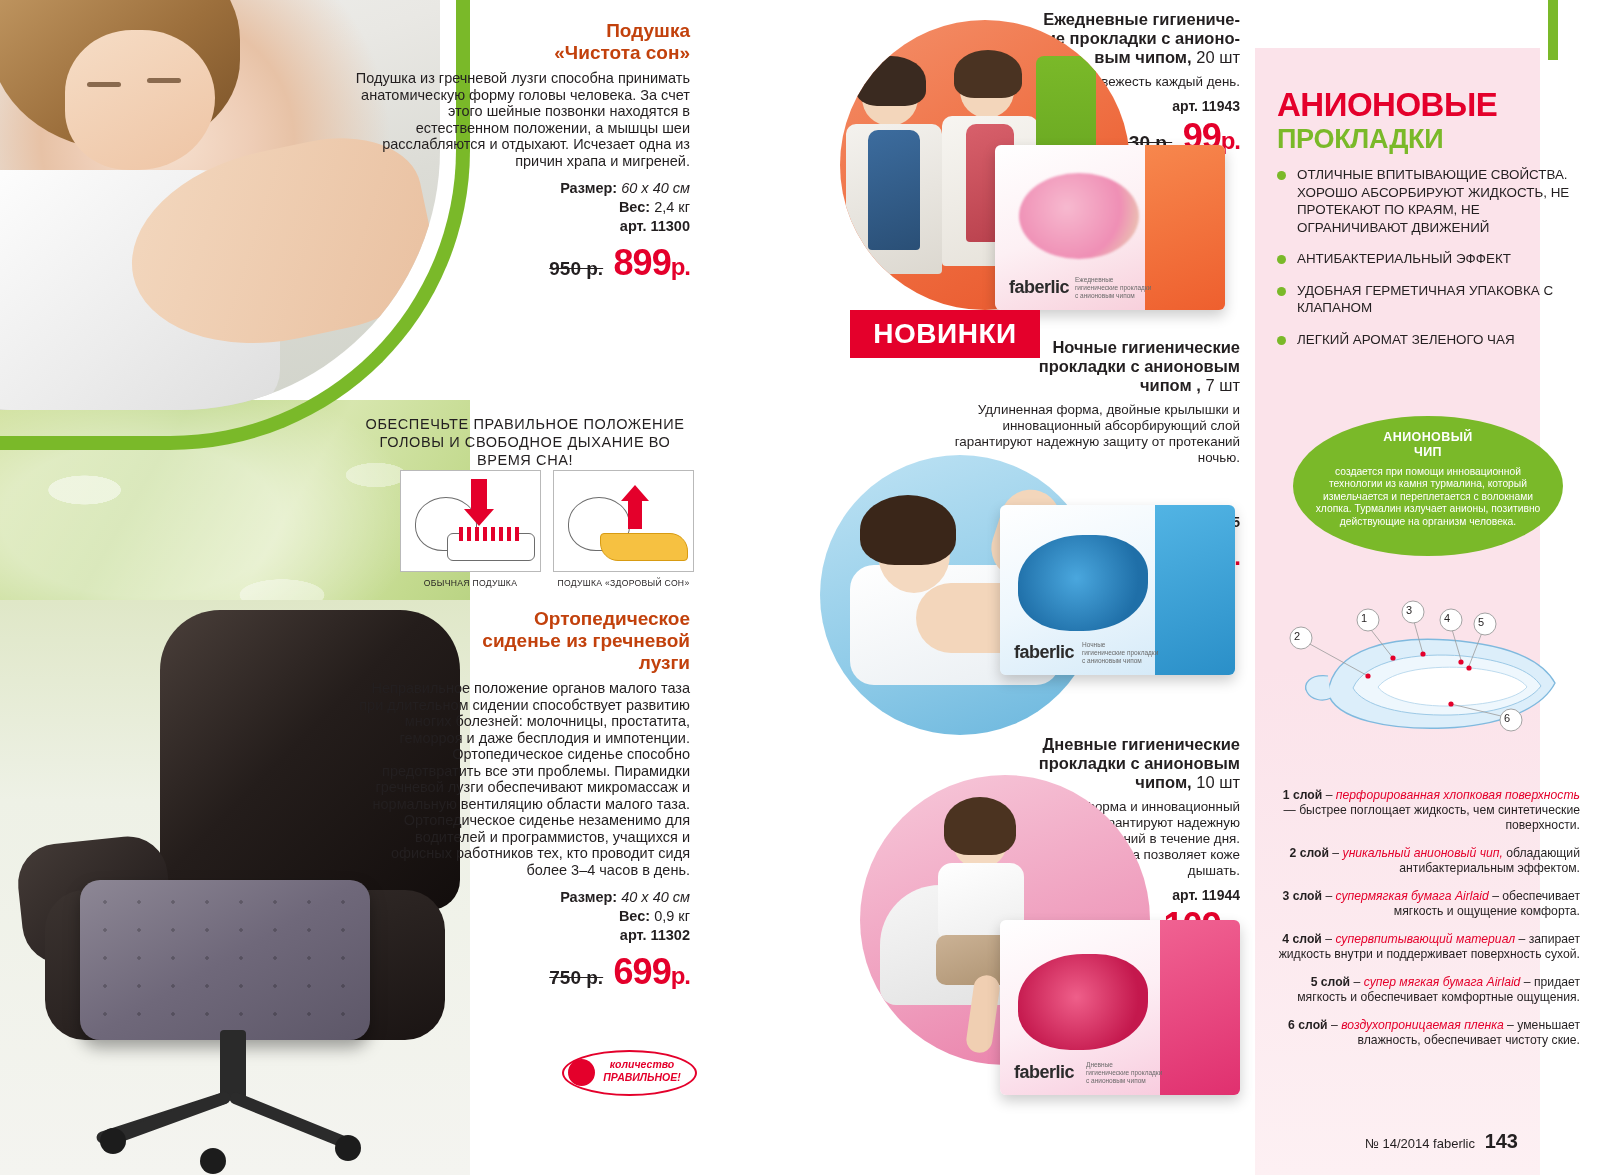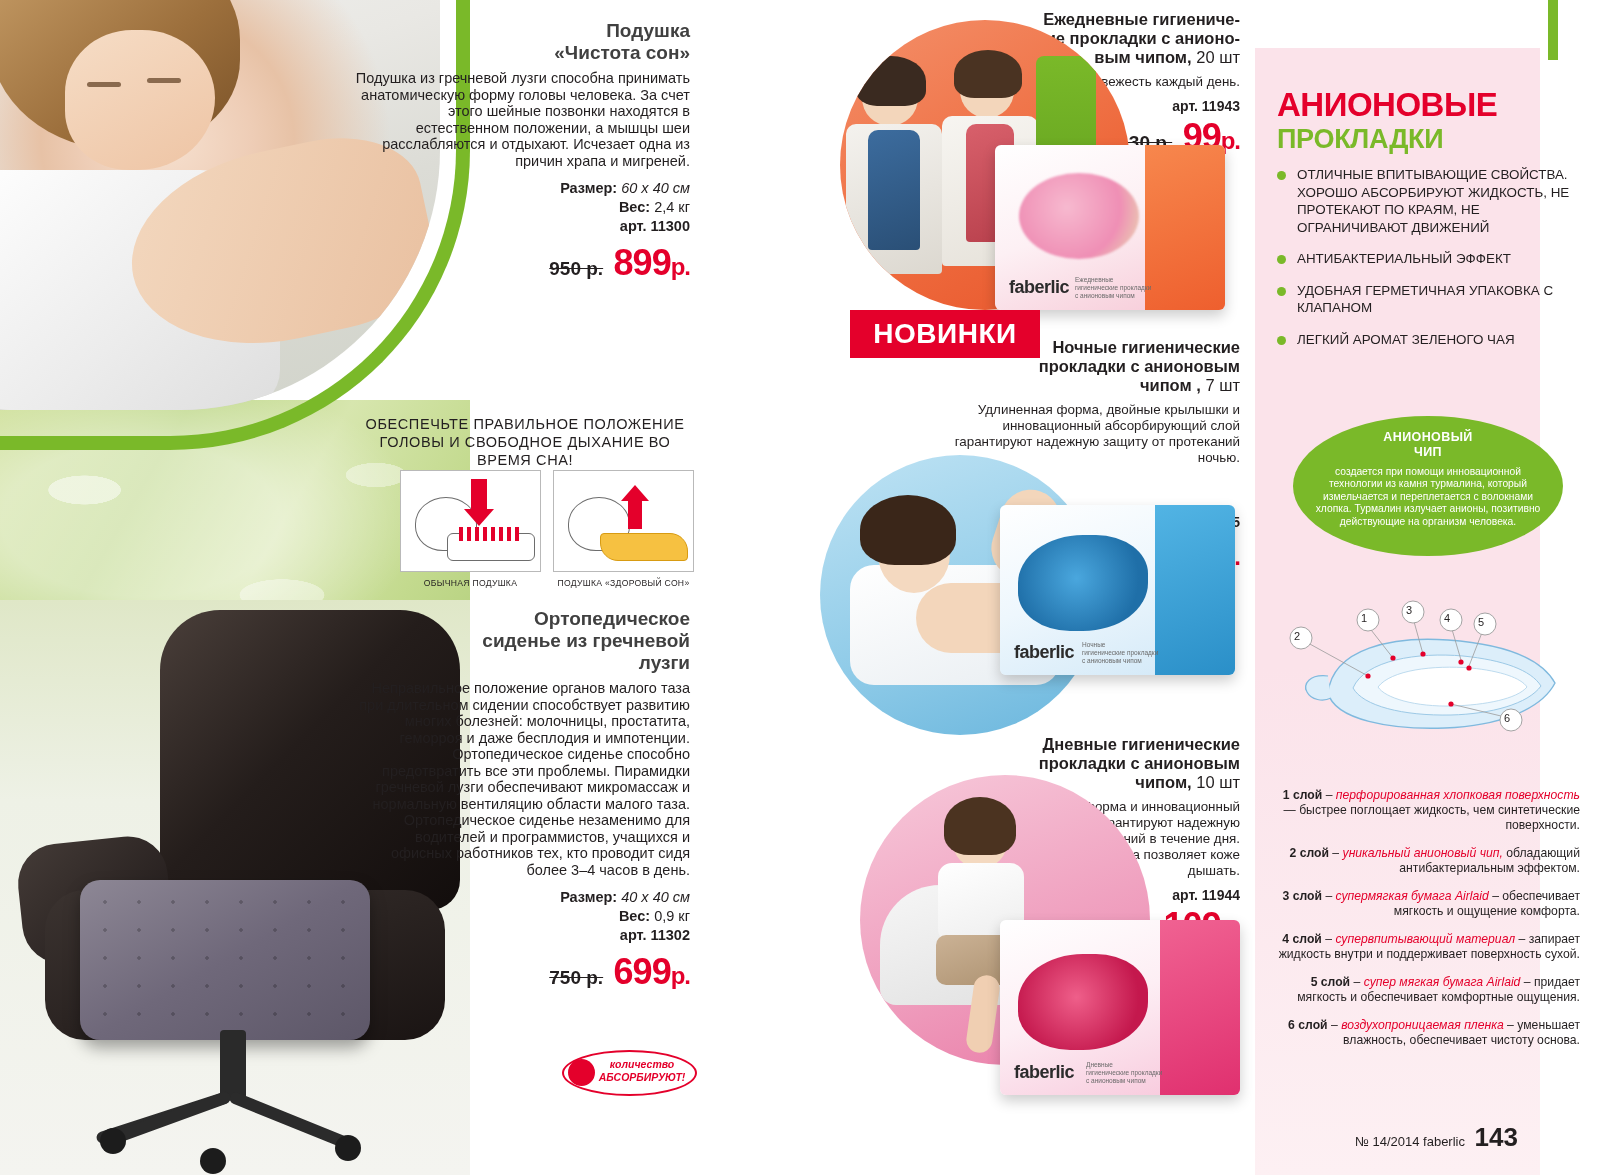--- a/index.html
+++ b/index.html
@@ -88,21 +88,21 @@
   .chair-base{
     position:absolute;left:90px;top:430px;width:300px;height:130px;
   }
   .chair-base .pole{position:absolute;left:140px;top:0;width:26px;height:70px;background:#2a2a2a;border-radius:4px;}
   .chair-base .leg{position:absolute;top:60px;height:12px;background:#2b2b2b;border-radius:6px;transform-origin:left center;}
   .chair-base .wheel{position:absolute;width:26px;height:26px;border-radius:50%;background:#1c1c1c;}
 
   
   .col-left-text{position:absolute;left:355px;top:20px;width:335px;}
   .prod-title{
-    text-align:right;font-weight:bold;font-size:19px;line-height:22px;color:#404040;
+    text-align:right;font-weight:bold;font-size:19px;line-height:22px;color:#c2410c;
   }
   .prod-body{
     text-align:right;font-size:14.5px;line-height:16.5px;margin-top:6px;color:#231f20;
   }
   .spec{text-align:right;font-size:14.5px;line-height:19px;margin-top:10px;}
   .spec b{font-weight:bold;}
   .spec i{font-style:italic;}
   .price-row{
     text-align:right;margin-top:6px;white-space:nowrap;
   }
@@ -180,21 +180,21 @@
   .chip-badge .cb{font-size:10.3px;line-height:12.4px;margin-top:6px;}
 
   .pad-diagram{position:absolute;left:18px;top:540px;width:310px;height:180px;}
   .layers{position:absolute;left:20px;top:740px;width:305px;text-align:right;}
   .layer{font-size:12.2px;line-height:15px;margin-bottom:13px;color:#231f20;}
   .layer b{font-weight:bold;}
   .layer i{font-style:italic;color:#e4002b;}
   .page-foot{
     position:absolute;right:22px;bottom:22px;font-size:13px;color:#231f20;
   }
-  .page-foot .num{font-size:26px;font-weight:bold;margin-left:6px;margin-top:44px;}
+  .page-foot .num{font-size:20px;font-weight:bold;margin-left:6px;margin-top:44px;}
 
   
   .r-title{font-weight:bold;font-size:16.5px;line-height:19px;text-align:right;color:#231f20;}
   .r-title .thin{font-weight:normal;}
   .r-body{font-size:13.4px;line-height:16px;text-align:right;margin-top:7px;color:#231f20;}
   .art{font-weight:bold;font-size:14px;text-align:right;margin-top:8px;}
   .r-price{text-align:right;margin-top:2px;white-space:nowrap;}
 
   .novinki{
     position:absolute;left:50px;top:310px;width:190px;height:48px;background:#e4002b;
@@ -305,21 +305,21 @@
       <span class="old-price">750 р.</span>
       <span class="new-price"><span>699</span><span class="cur">р.</span></span>
     </div>
   </div>
 
   <div class="limited">
     <div class="oval"></div>
     <div class="dot"></div>
     <div class="txt">
       <span>количество</span><br>
-      <span>АБСОРБИРУЮТ!</span>
+      <span>ПРАВИЛЬНОЕ!</span>
     </div>
   </div>
 </div>
 
 <div class="page-right">
 
   <div class="green-stripe"></div>
 
   <div style="position:absolute;left:140px;top:10px;width:300px;">
     <div class="r-title">
@@ -500,21 +500,21 @@
         <i>супервпитывающий материал</i><span> – запирает жидкость внутри и поддерживает поверхность сухой.</span>
       </div>
       <div class="layer">
         <b>5 слой</b>
         <span>–</span>
         <i>супер мягкая бумага Airlaid</i><span> – придает мягкость и обеспечивает комфортные ощущения.</span>
       </div>
       <div class="layer">
         <b>6 слой</b>
         <span>–</span>
-        <i>воздухопроницаемая пленка</i><span> – уменьшает влажность, обеспечивает чистоту основа.</span>
+        <i>воздухопроницаемая пленка</i><span> – уменьшает влажность, обеспечивает чистоту ские.</span>
       </div>
     </div>
 
     <div class="page-foot">
       <span>№ 14/2014</span>
       <span>faberlic</span>
       <span class="num">143</span>
     </div>
   </div>
 </div>

